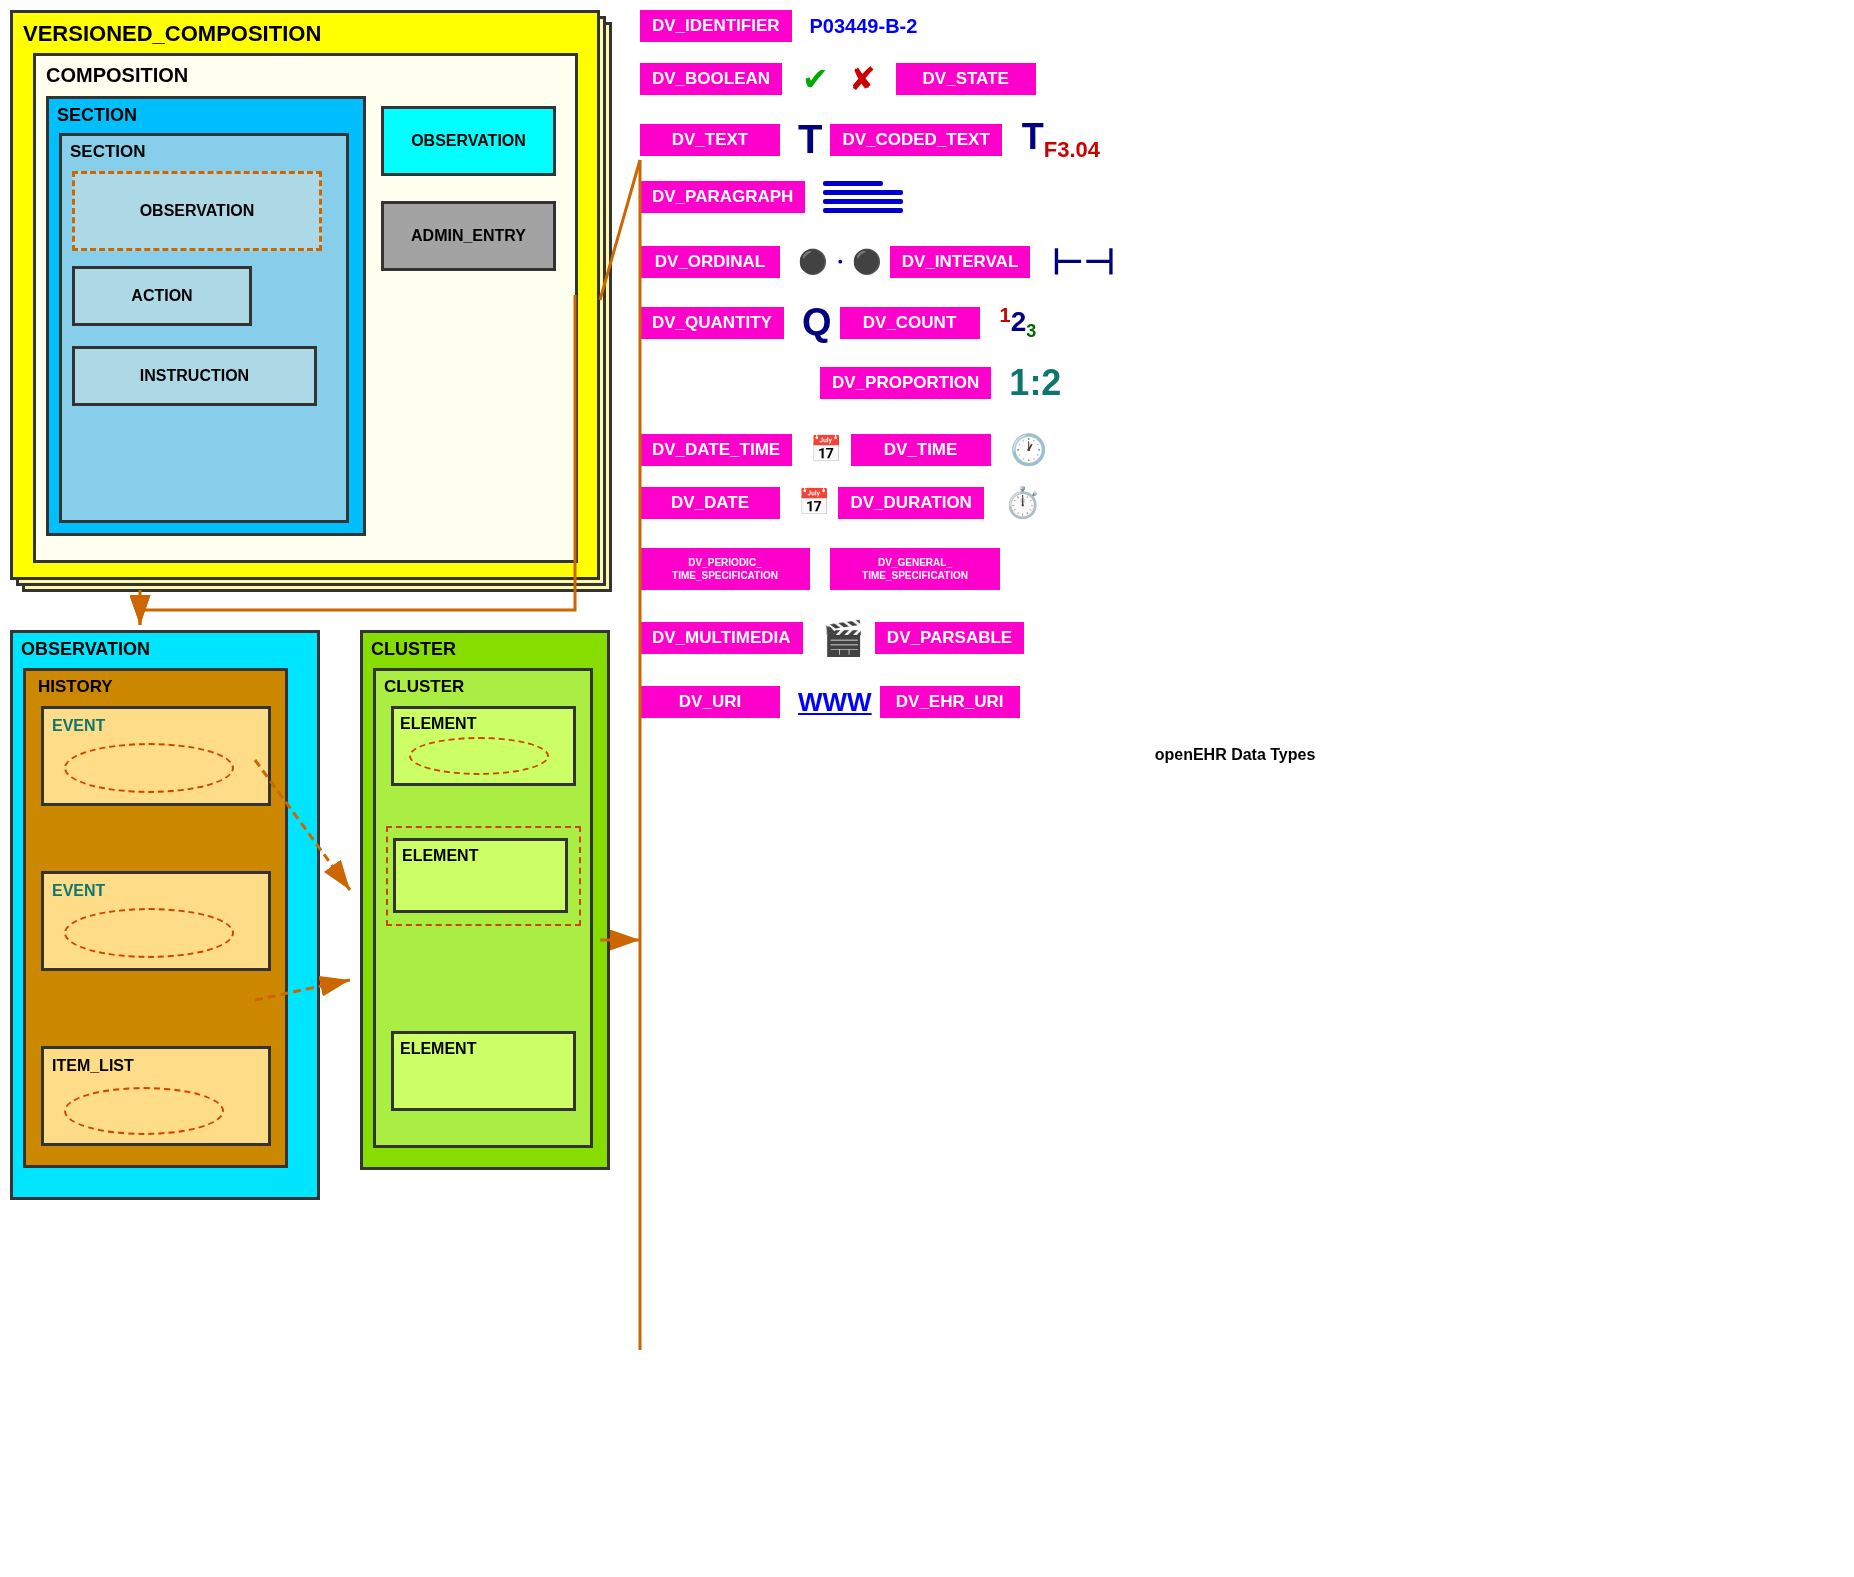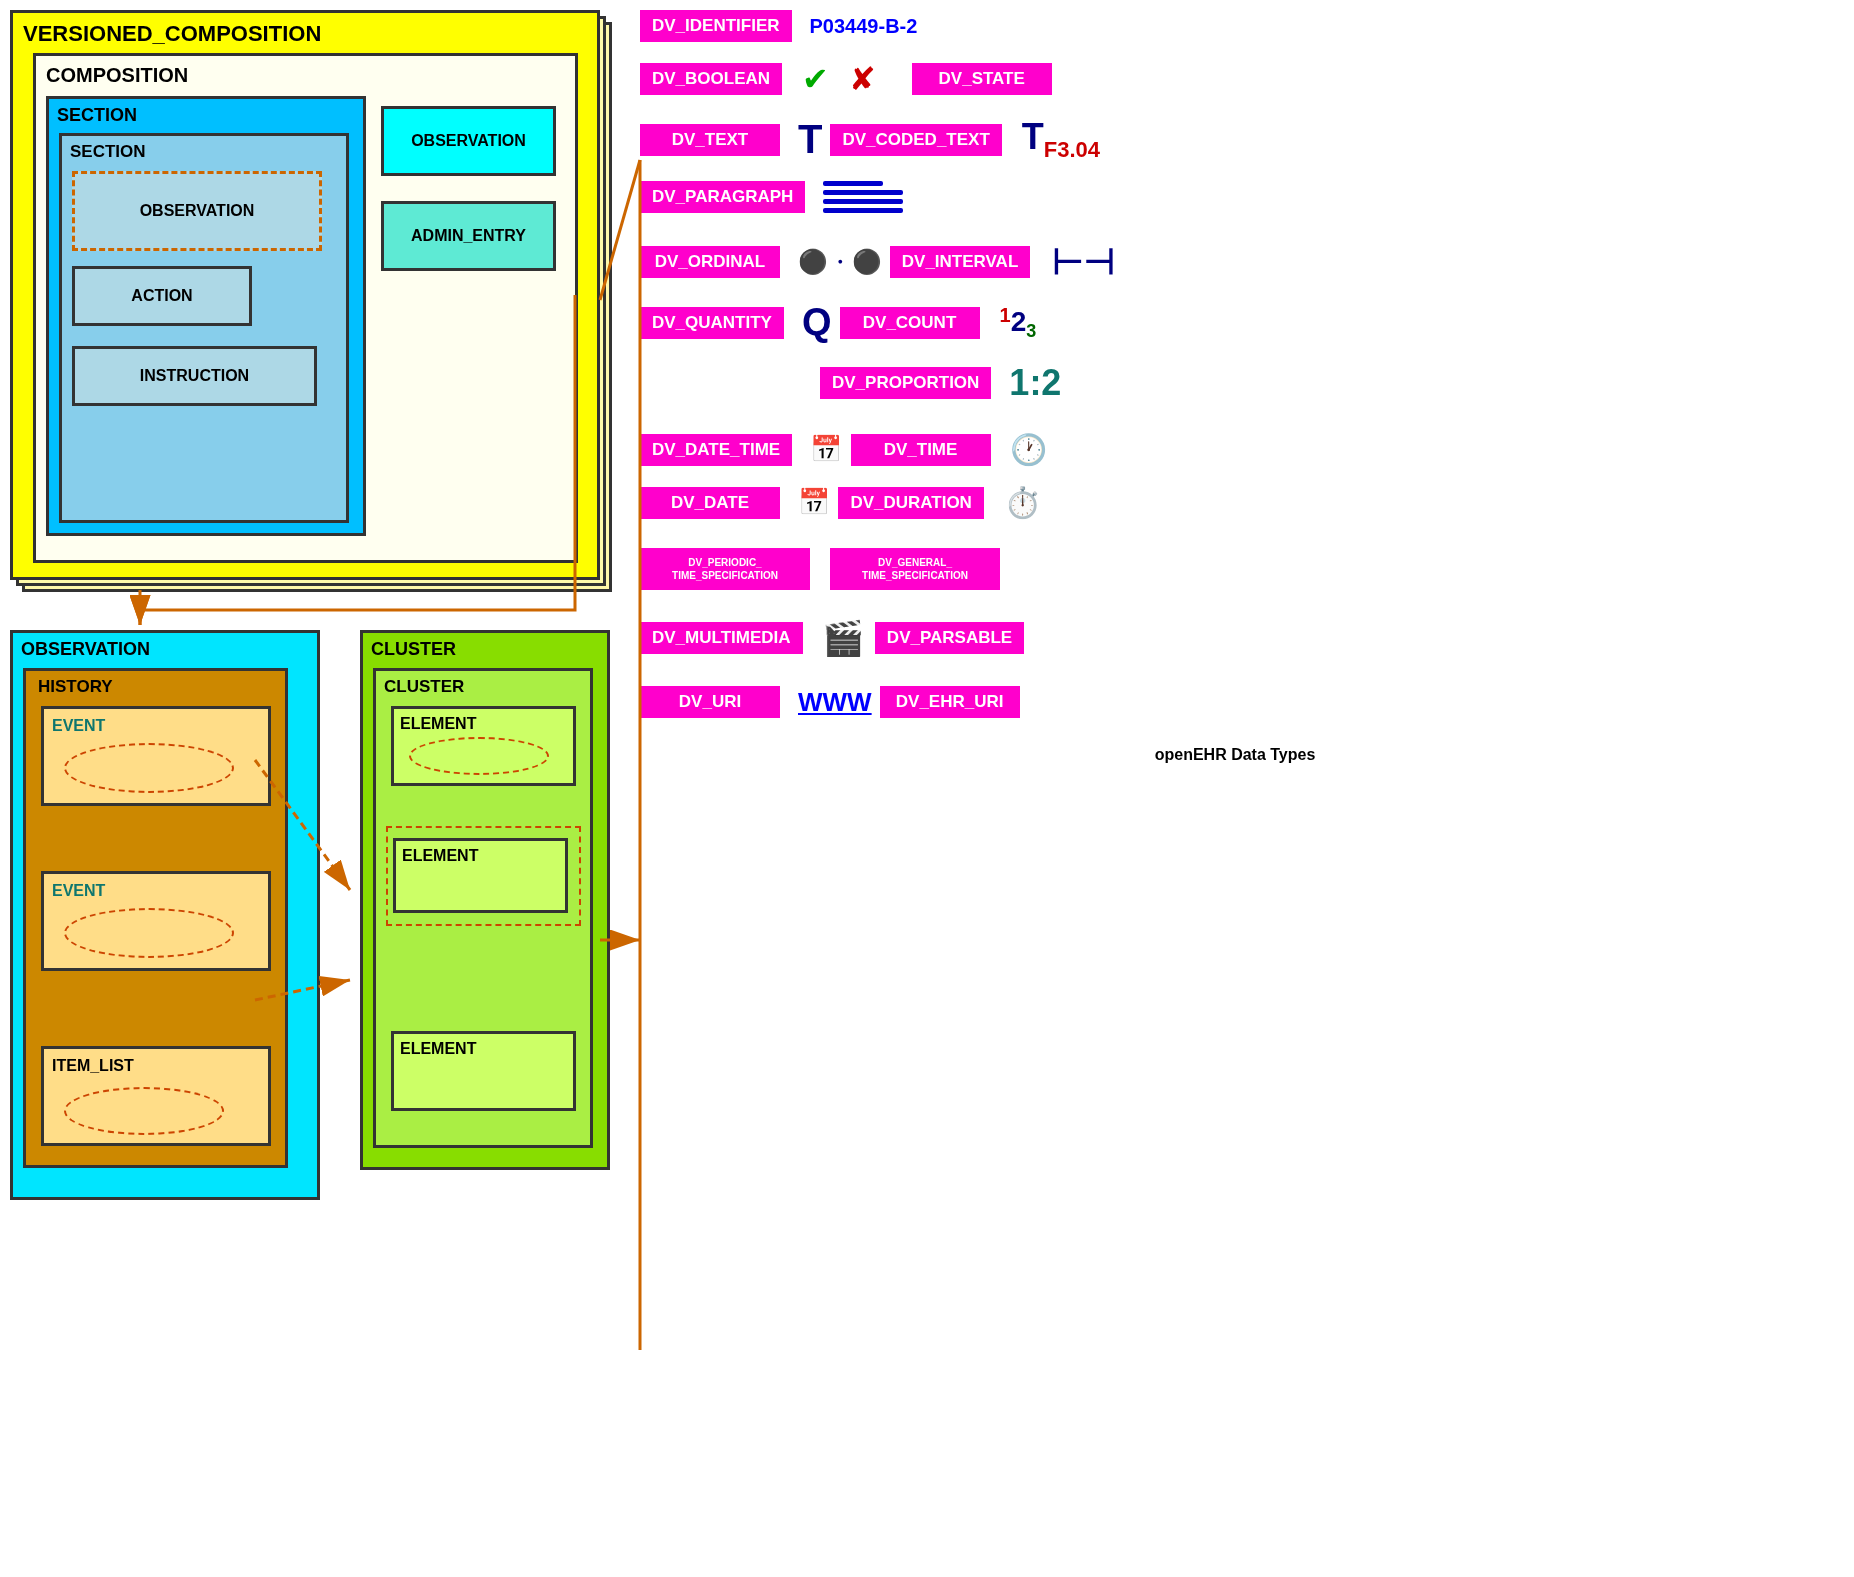--- a/index.html
+++ b/index.html
@@ -193,21 +193,21 @@
       color: #000;
     }
 
     
     .admin-box {
       position: absolute;
       top: 145px;
       left: 345px;
       width: 175px;
       height: 70px;
-      background: #5eead4;
+      background: #a3a3a3;
       border: 3px solid #333;
       display: flex;
       align-items: center;
       justify-content: center;
     }
     .admin-label {
       font-size: 16px;
       font-weight: bold;
       color: #000;
       text-align: center;
@@ -595,21 +595,21 @@
 
   <div class="dt-row">
     <span class="dt-badge dt-badge-narrow">DV_IDENTIFIER</span>
     <span class="id-value">P03449-B-2</span>
   </div>
 
   <div class="dt-row">
     <span class="dt-badge dt-badge-narrow">DV_BOOLEAN</span>
     <span class="dt-icon" style="color:#00aa00; font-size:32px;">✔</span>
     <span class="dt-icon" style="color:#cc0000; font-size:32px;">✘</span>
-    <span class="dt-badge dt-badge-narrow" style="margin-left:26px;">DV_STATE</span>
+    <span class="dt-badge dt-badge-narrow" style="margin-left:10px;">DV_STATE</span>
   </div>
 
   <div class="dt-row">
     <span class="dt-badge dt-badge-narrow">DV_TEXT</span>
     <span class="t-icon">T</span>
     <span class="dt-badge dt-badge-narrow">DV_CODED_TEXT</span>
     <span style="font-size:36px; font-weight:bold; color:#000080; margin-left:10px;">T<sub style="color:#cc0000; font-size:22px;">F3.04</sub></span>
   </div>
 
   <div class="dt-row dt-section-gap">

